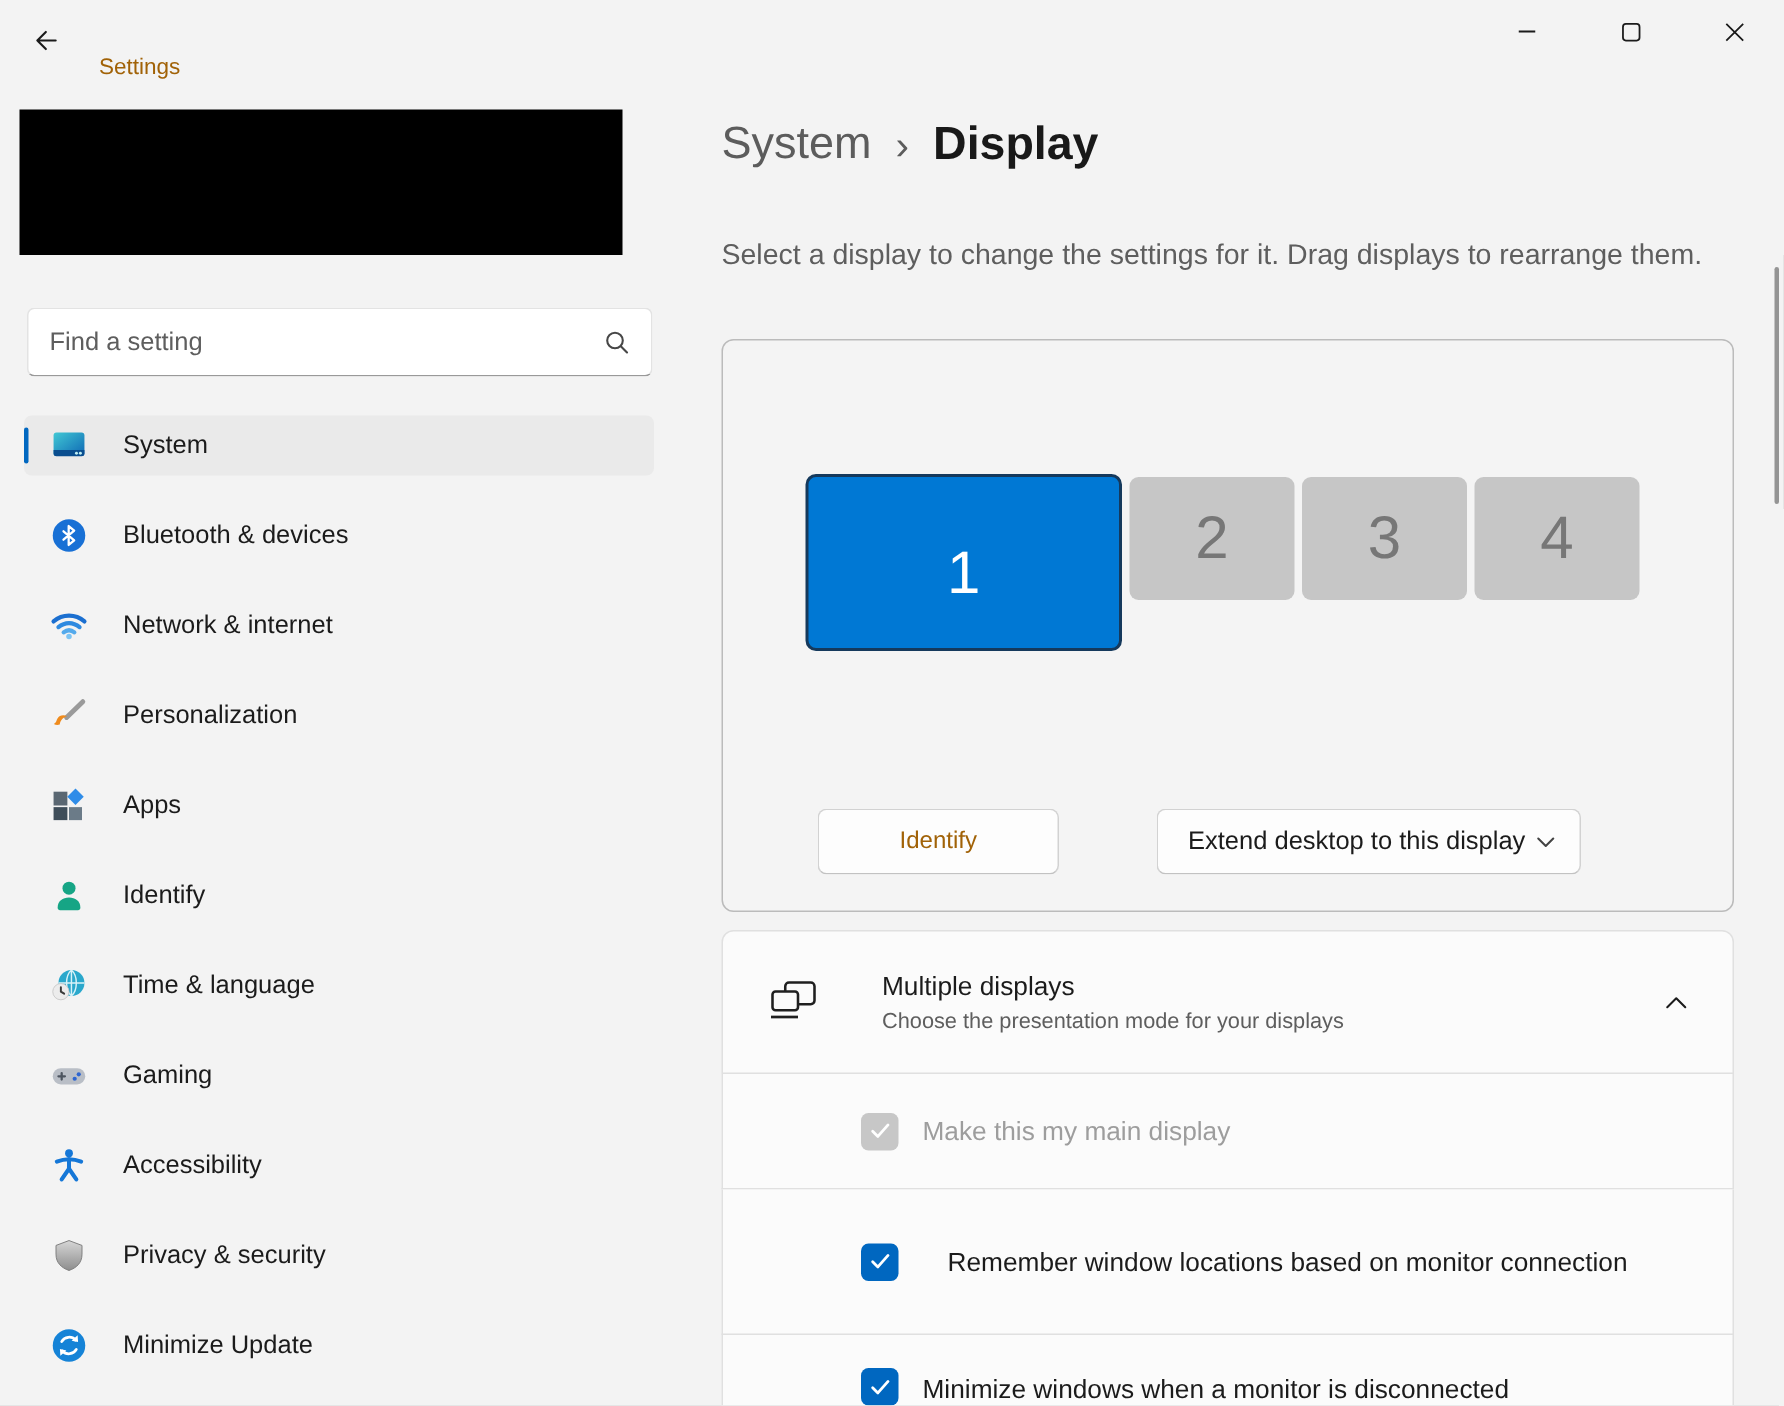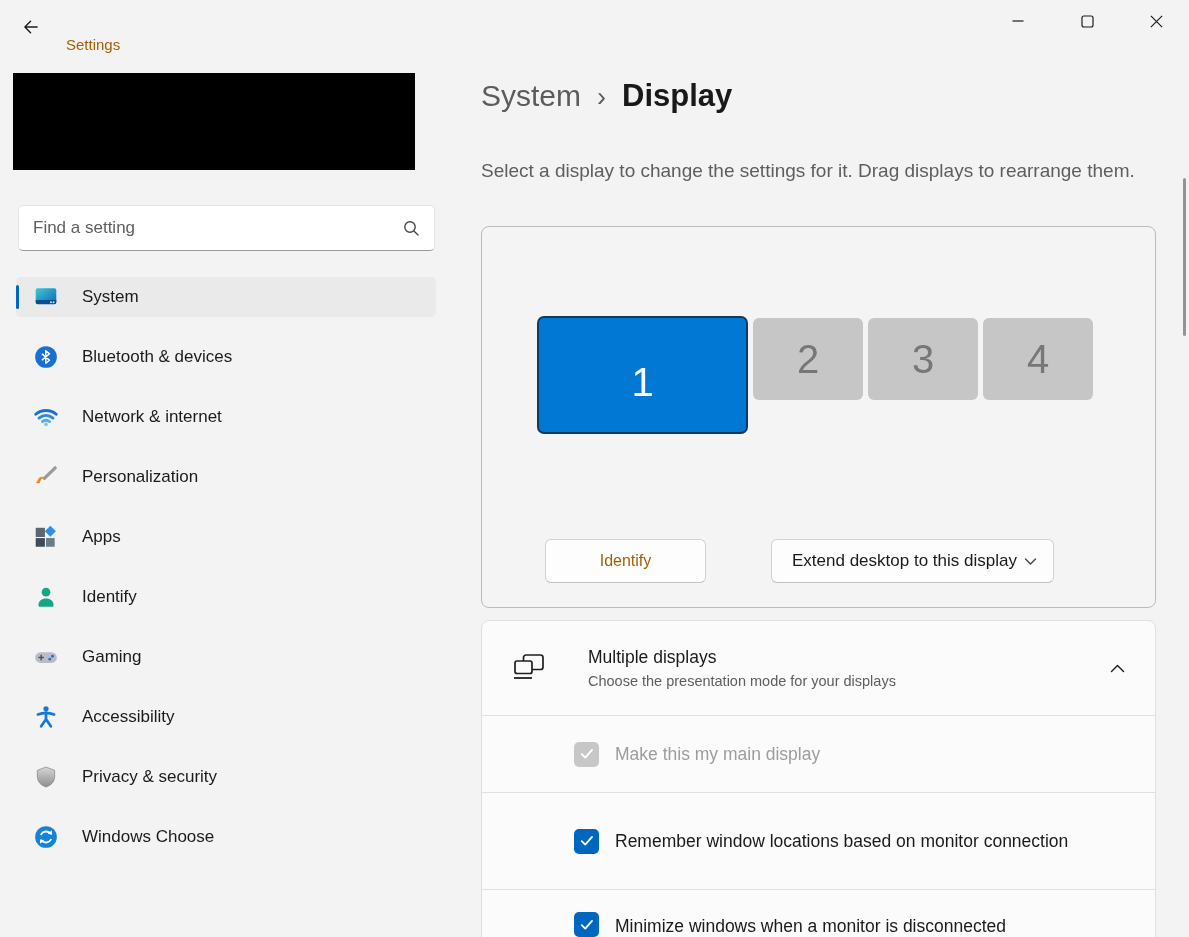--- a/index.html
+++ b/index.html
@@ -64,21 +64,21 @@
                    display:flex; align-items:center; justify-content:space-between; padding:0 16px 0 20px; }
 
   .md-card { position:absolute; left:0; top:564px; width:675px; }
   .md-header { height:96px; background:#fbfbfb; border:1px solid #e0e0e0; border-radius:8px 8px 0 0;
                display:flex; align-items:center; cursor:pointer;gap:16px; }
   .md-icon { margin-left:28px; display:flex; }
   .md-text { margin-left:24px; }
   .md-title { font-size:17.5px; color:#1b1b1b; }
   .md-sub { font-size:14.5px; color:#5e5e5e; margin-top:5px; }
   .md-chevron { margin-left:auto; margin-right:30px; display:flex; }
-  .md-row { background:#fbfbfb; border:1px solid #e0e0e0; border-top:none; display:flex; align-items:center; }
+  .md-row { background:#fbfbfb; border:1px solid #e0e0e0; border-top:none; display:flex; align-items:center;text-align:right; }
   .md-row.r0 { height:77px; }
   .md-row.r1 { height:97px; }
   .md-row.r2 { height:144px; align-items:flex-start; padding-top:22px; }
   .checkbox { width:25px; height:25px; border-radius:5px; margin-left:92px; flex:none;
               display:flex; align-items:center; justify-content:center; cursor:pointer; }
   .checkbox.checked { background:var(--accent); }
   .checkbox.disabled { background:#c7c7c7; cursor:default; }
   .cb-label { margin-left:16px; font-size:17.5px; line-height:28px; color:#1b1b1b; }
   .cb-label.wrap { width:470px; }
   .cb-label.disabled { color:#9d9d9d; }
@@ -211,20 +211,32 @@
 
         <span class="nav-icon">
           <svg viewBox="0 0 24 24" fill="#16a585">
               <circle cx="12" cy="7.5" r="4"></circle>
               <path d="M5 19.5 C5 15.6 8.1 13.3 12 13.3 C15.9 13.3 19 15.6 19 19.5 C19 20.3 18.4 21 17.5 21 H6.5 C5.6 21 5 20.3 5 19.5 Z"></path>
             </svg>
         </span>
         <span class="nav-label">Identify</span>
       </div>
 
+      <div class="nav-item">
+
+        <span class="nav-icon">
+          <svg viewBox="0 0 24 24">
+              <circle cx="13.5" cy="10.5" r="8" fill="#2aa8cc"></circle>
+              <path d="M13.5 2.5 V18.5 M5.5 10.5 H21.5 M13.5 2.5 C9.5 6 9.5 15 13.5 18.5 M13.5 2.5 C17.5 6 17.5 15 13.5 18.5" stroke="#d8f2f8" stroke-width="0.9" fill="none"></path>
+              <circle cx="7" cy="15.8" r="5" fill="#ececec" stroke="#c4c4c4" stroke-width="0.5"></circle>
+              <path d="M7 13 V15.8 L9 17" stroke="#3a3a3a" stroke-width="1.2" fill="none" stroke-linecap="round"></path>
+            </svg>
+        </span>
+        <span class="nav-label">Time &amp; language</span>
+      </div>
 
       <div class="nav-item">
 
         <span class="nav-icon">
           <svg viewBox="0 0 24 24">
               <rect x="2" y="7.5" width="20" height="10" rx="5" fill="#b9bec6"></rect>
               <path d="M7.5 10.5 V14.5 M5.5 12.5 H9.5" stroke="#4d5560" stroke-width="1.4" stroke-linecap="round"></path>
               <circle cx="15.5" cy="14" r="1.3" fill="#2f66d0"></circle>
               <circle cx="18" cy="11.3" r="1.3" fill="#2f66d0"></circle>
             </svg>
@@ -264,21 +276,21 @@
 
         <span class="nav-icon">
           <svg viewBox="0 0 24 24">
               <circle cx="12" cy="12" r="10" fill="#1583d7"></circle>
               <path d="M7.5 9.6 A5.3 5.3 0 0 1 16 8.6" stroke="#fff" stroke-width="1.7" fill="none" stroke-linecap="round"></path>
               <polygon points="17.3,5.7 17.6,9.9 13.6,9.0" fill="#fff"></polygon>
               <path d="M16.5 14.4 A5.3 5.3 0 0 1 8 15.4" stroke="#fff" stroke-width="1.7" fill="none" stroke-linecap="round"></path>
               <polygon points="6.7,18.3 6.4,14.1 10.4,15.0" fill="#fff"></polygon>
             </svg>
         </span>
-        <span class="nav-label">Windows Choose</span>
+        <span class="nav-label">Minimize Update</span>
       </div>
 
     </div>
   </div>
 
   <div class="main">
 
     <div class="breadcrumb">
       <span class="bc-parent">System</span>
       <span class="bc-sep">›</span>

